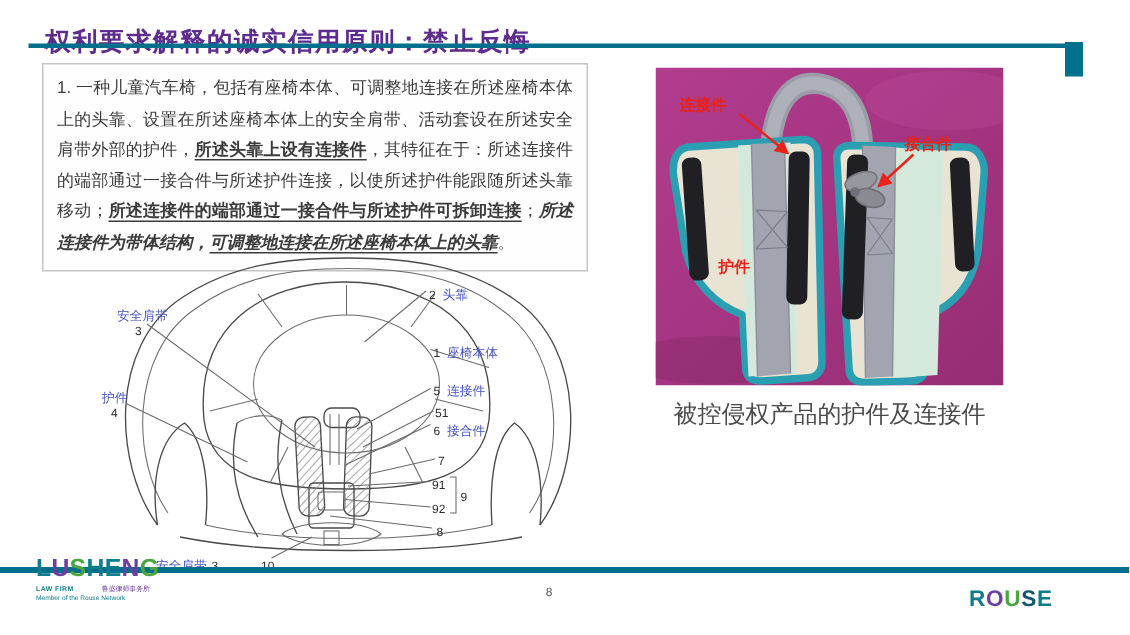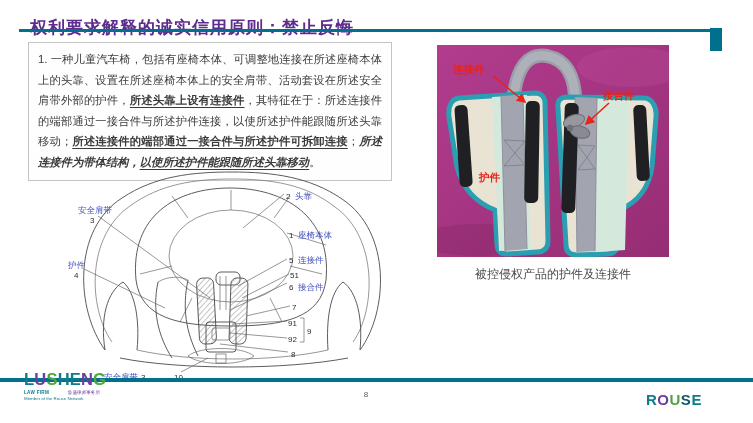--- a/index.html
+++ b/index.html
@@ -25,21 +25,21 @@
   .patent-figure svg{display:block;}
   .dline{stroke:#4A4A4A;stroke-width:0.9;fill:none;}
   .dthin{stroke:#6A6A6A;stroke-width:0.7;fill:none;}
   .dlab{font-size:8.5px;fill:#4553C0;}
   .dnum{font-size:8px;fill:#2B2B2B;}
 
   
   .product-photo{position:absolute;left:437px;top:45px;width:232px;height:212px;margin:0;}
   .plab{font-size:10.5px;font-weight:bold;fill:#E8231A;}
   .photo-caption{position:absolute;left:437px;top:266px;width:232px;text-align:center;
-                 font-size:12px;color:#4A4A4A;}
+                 font-size:16px;color:#4A4A4A;}
 
   
   .footer-bar{position:absolute;left:0;top:378px;width:753px;height:4px;background:#00708C;}
   .page-number{position:absolute;left:356px;top:390px;width:20px;text-align:center;
                font-size:8px;color:#5A5A5A;}
   .lusheng{position:absolute;left:24px;top:371px;width:110px;}
   .lusheng-word{font-size:16.5px;font-weight:800;letter-spacing:0.2px;line-height:1;}
   .lusheng-word span:nth-child(1){color:#0E7C8A;}
   .lusheng-word span:nth-child(2){color:#6B3FA0;}
   .lusheng-word span:nth-child(3){color:#4CA63F;}
@@ -62,21 +62,21 @@
 </head>
 <body>
 
 <div class="slide">
 
   <h1 class="title">权利要求解释的诚实信用原则：禁止反悔</h1>
   <div class="title-rule"></div>
   <div class="title-cap"></div>
 
   <section class="claim-box">
-    <span>1. 一种儿童汽车椅，包括有座椅本体、可调整地连接在所述座椅本体上的头靠、设置在所述座椅本体上的安全肩带、活动套设在所述安全肩带外部的护件，</span><span class="seg-bu">所述头靠上设有连接件</span><span>，其特征在于：所述连接件的端部通过一接合件与所述护件连接，以使所述护件能跟随所述头靠移动；</span><span class="seg-bu">所述连接件的端部通过一接合件与所述护件可拆卸连接</span><span>；</span><span class="seg-bi">所述连接件为带体结构，</span><span class="seg-biu">以使所述护件能跟随所述头靠移动</span><span>。</span>
+    <span>1. 一种儿童汽车椅，包括有座椅本体、可调整地连接在所述座椅本体上的头靠、设置在所述座椅本体上的安全肩带、活动套设在所述安全肩带外部的护件，</span><span class="seg-bu">所述头靠上设有连接件</span><span>，其特征在于：所述连接件的端部通过一接合件与所述护件连接，以使所述护件能跟随所述头靠移动；</span><span class="seg-bu">所述连接件的端部通过一接合件与所述护件可拆卸连接</span><span>；</span><span class="seg-bi">所述连接件为带体结构，</span><span class="seg-biu">可调整地连接在所述座椅本体上的头靠</span><span>。</span>
   </section>
 
   <figure class="patent-figure">
     <svg width="345" height="213" viewBox="0 0 345 213">
       <defs>
         <pattern id="hatch" width="4" height="4" patternUnits="userSpaceOnUse" patternTransform="rotate(45)">
           <line x1="0" y1="0" x2="0" y2="4" stroke="#8A8A8A" stroke-width="1"></line>
         </pattern>
       </defs>
 

